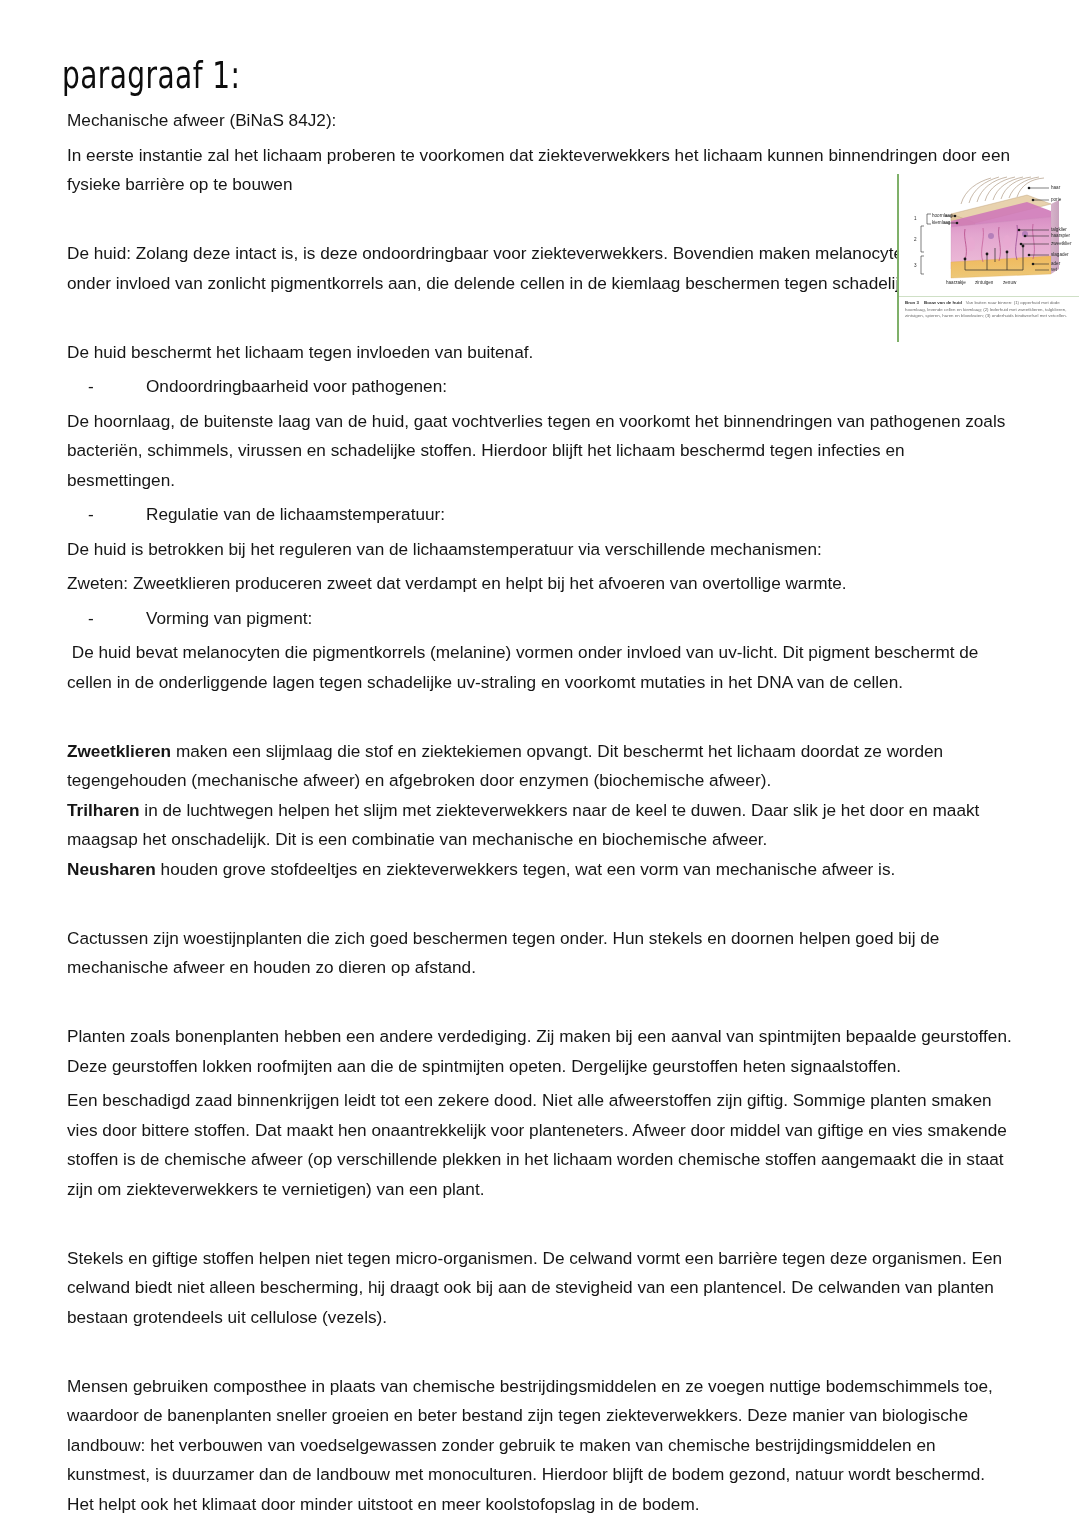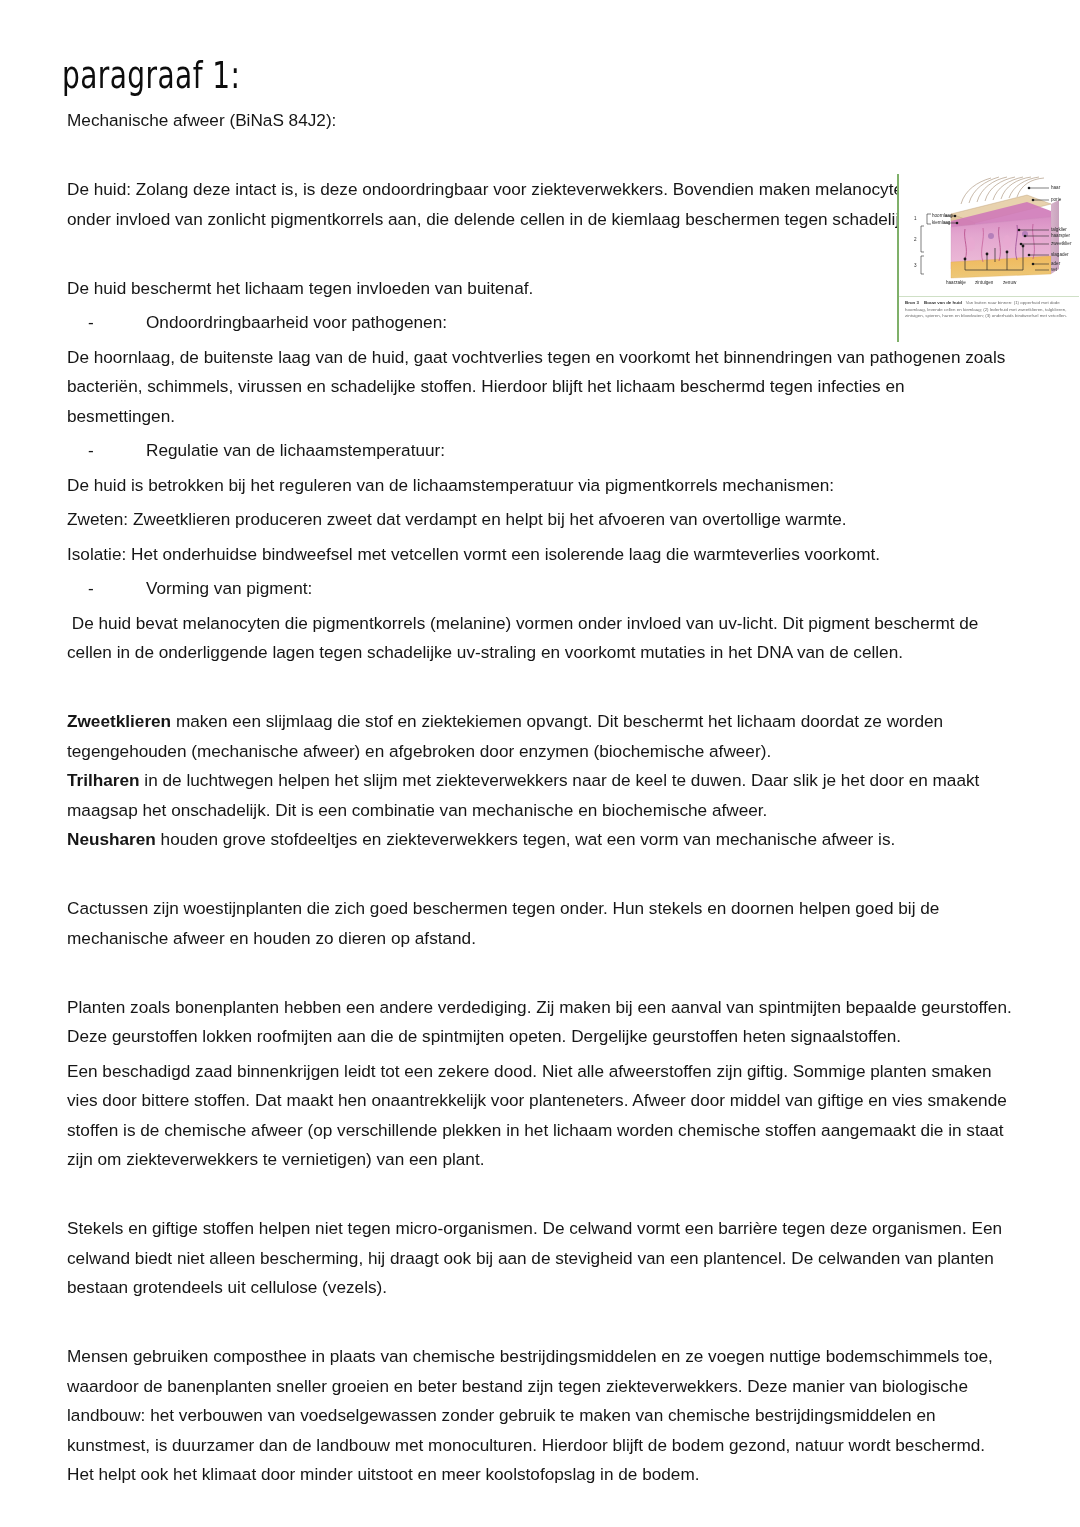--- a/index.html
+++ b/index.html
@@ -109,36 +109,36 @@
 </style>
 </head>
 <body>
 
 <div class="page">
 
   <h1 class="doc-title">paragraaf 1:</h1>
 
   <div class="body-col" id="body-col">
       <p class="para">Mechanische afweer (BiNaS 84J2):</p>
+      <p class="para">In eerste instantie zal het lichaam proberen te voorkomen dat ziekteverwekkers het lichaam kunnen binnendringen door een fysieke barrière op te bouwen</p>
       <div class="spacer"></div>
       <p class="para">De huid: Zolang deze intact is, is deze ondoordringbaar voor ziekteverwekkers. Bovendien maken melanocyten in de huid onder invloed van zonlicht pigmentkorrels aan, die delende cellen in de kiemlaag beschermen tegen schadelijke UV-straling.</p>
       <div class="spacer"></div>
       <p class="para">De huid beschermt het lichaam tegen invloeden van buitenaf.</p>
       <div class="bullet-line">
         <span class="bullet-dash">-</span>
         <span class="bullet-text">Ondoordringbaarheid voor pathogenen:</span>
       </div>
       <p class="para">De hoornlaag, de buitenste laag van de huid, gaat vochtverlies tegen en voorkomt het binnendringen van pathogenen zoals bacteriën, schimmels, virussen en schadelijke stoffen. Hierdoor blijft het lichaam beschermd tegen infecties en besmettingen.</p>
       <div class="bullet-line">
         <span class="bullet-dash">-</span>
         <span class="bullet-text">Regulatie van de lichaamstemperatuur:</span>
       </div>
-      <p class="para">De huid is betrokken bij het reguleren van de lichaamstemperatuur via pigmentkorrels mechanismen:</p>
+      <p class="para">De huid is betrokken bij het reguleren van de lichaamstemperatuur via verschillende mechanismen:</p>
       <p class="para">Zweten: Zweetklieren produceren zweet dat verdampt en helpt bij het afvoeren van overtollige warmte.</p>
-      <p class="para">Isolatie: Het onderhuidse bindweefsel met vetcellen vormt een isolerende laag die warmteverlies voorkomt.</p>
       <div class="bullet-line">
         <span class="bullet-dash">-</span>
         <span class="bullet-text">Vorming van pigment:</span>
       </div>
       <p class="para"> De huid bevat melanocyten die pigmentkorrels (melanine) vormen onder invloed van uv-licht. Dit pigment beschermt de cellen in de onderliggende lagen tegen schadelijke uv-straling en voorkomt mutaties in het DNA van de cellen.</p>
       <div class="spacer"></div>
       <p class="para"><b>Zweetklieren</b><span> maken een slijmlaag die stof en ziektekiemen opvangt. Dit beschermt het lichaam doordat ze worden tegengehouden (mechanische afweer) en afgebroken door enzymen (biochemische afweer).
 </span><b>Trilharen</b><span> in de luchtwegen helpen het slijm met ziekteverwekkers naar de keel te duwen. Daar slik je het door en maakt maagsap het onschadelijk. Dit is een combinatie van mechanische en biochemische afweer.
 </span><b>Neusharen</b><span> houden grove stofdeeltjes en ziekteverwekkers tegen, wat een vorm van mechanische afweer is.</span></p>
       <div class="spacer"></div>

